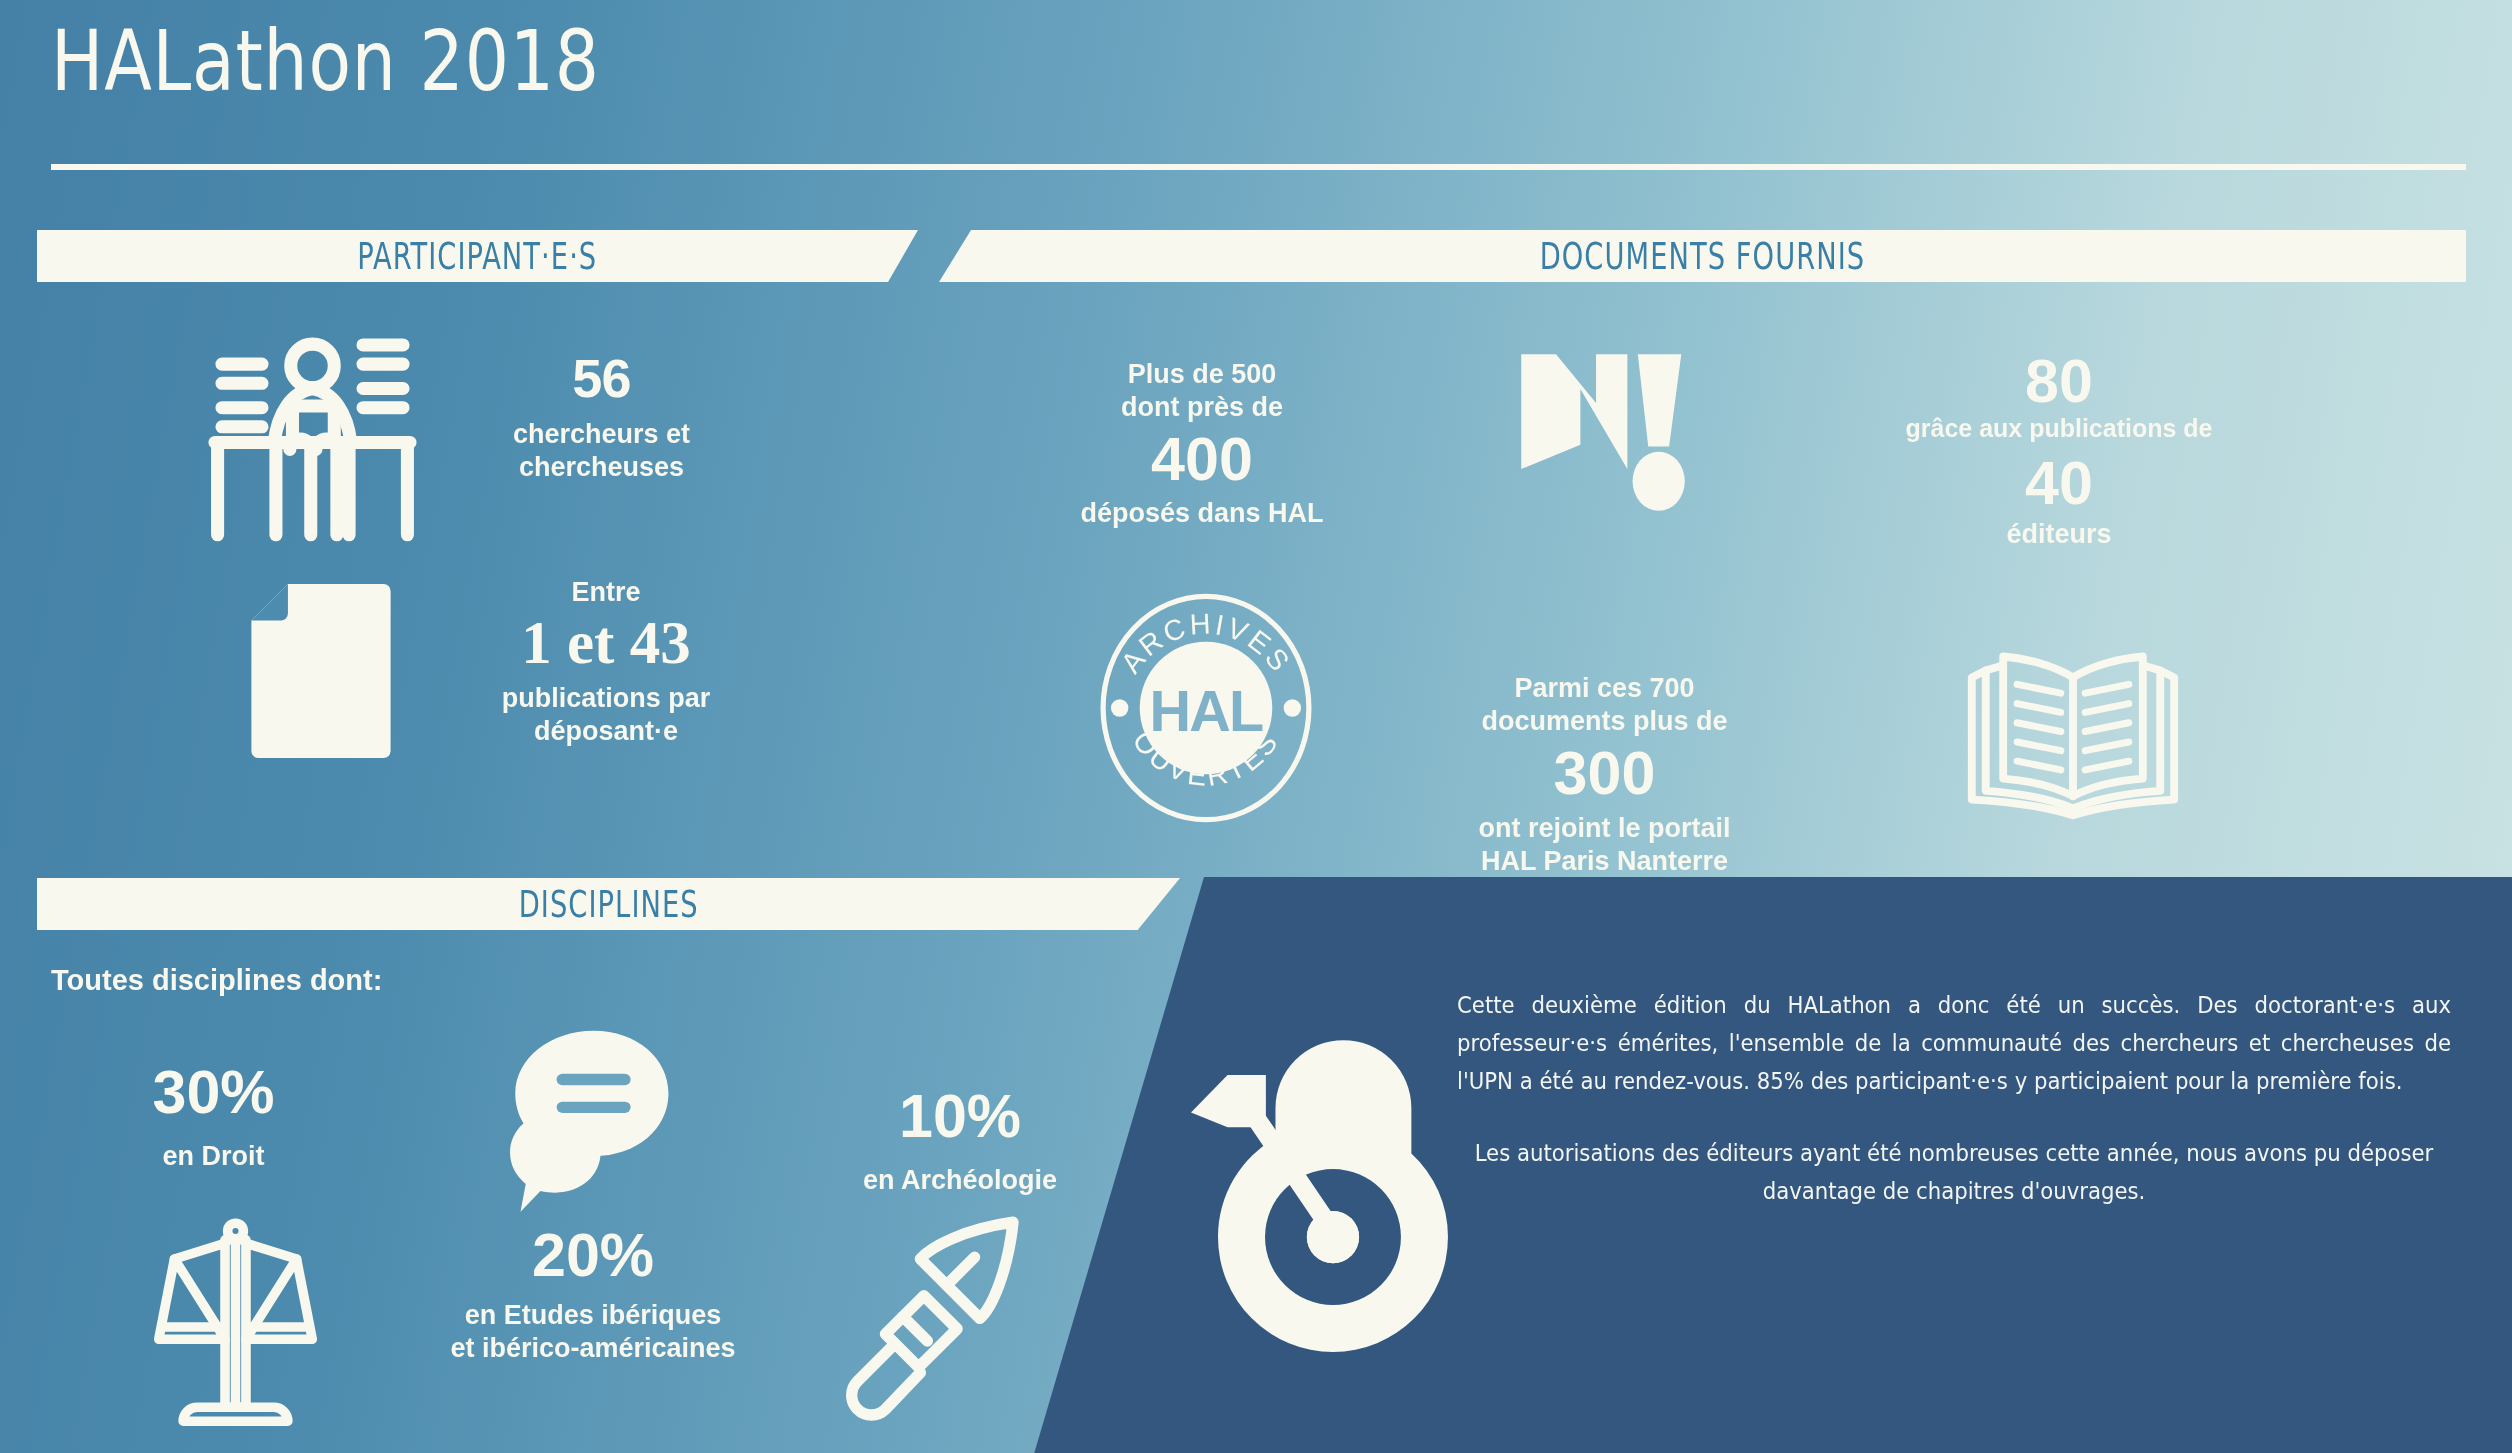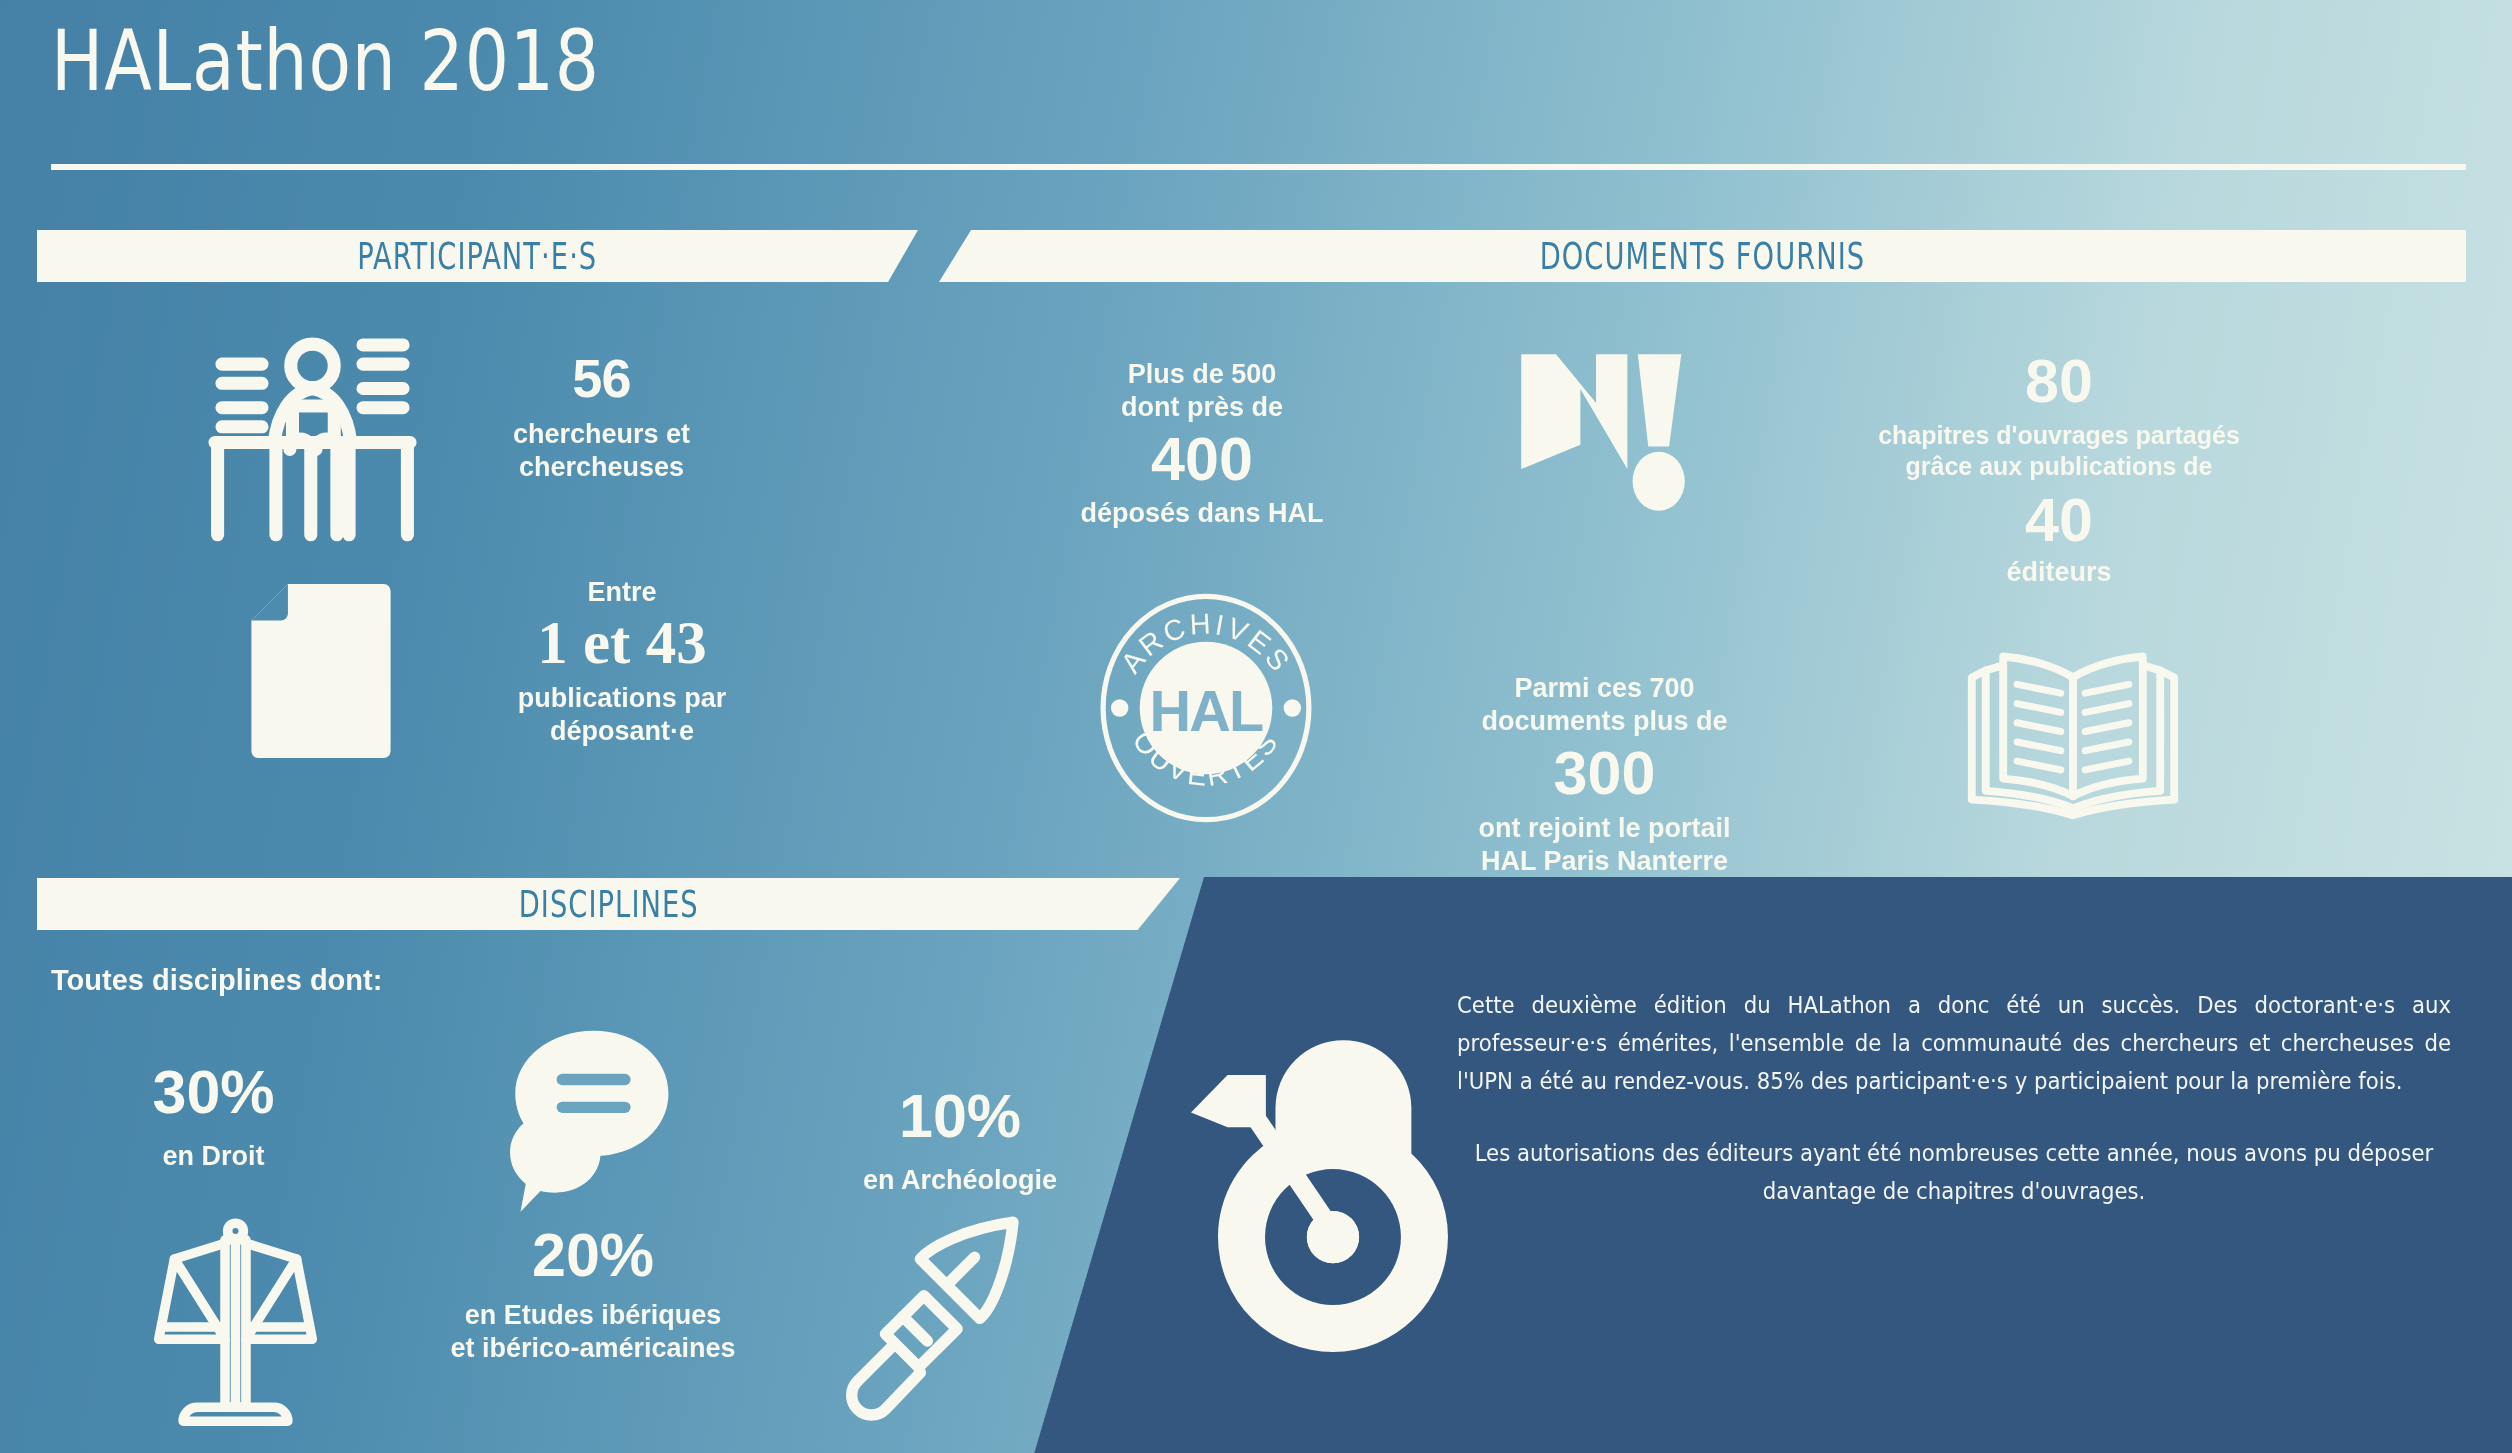--- a/index.html
+++ b/index.html
@@ -108,21 +108,21 @@
       <path class="f" d="M42 0 H152 a8 8 0 0 1 8 8 V192 a8 8 0 0 1 -8 8 H8 a8 8 0 0 1 -8 -8 V42 Z"></path>
       <path d="M42 0 L0 42 H34 a8 8 0 0 0 8 -8 Z" fill="#4d8cae"></path>
       <g class="s" stroke-width="11" stroke="#4d8cae">
         <path d="M72 56 H130"></path>
         <path d="M38 88 H130"></path>
         <path d="M38 120 H130"></path>
         <path d="M38 152 H130"></path>
       </g>
     </svg>
   </div>
-  <div class="stat" style="left:452px;top:576px;width:340px;">
+  <div class="stat" style="left:436px;top:576px;width:340px;">
     <div class="lbl">Entre</div>
     <div class="num-lg" style="margin:1.7px 0 7px;font-family:Liberation Serif, serif;">1 et 43</div>
     <div class="lbl">publications par</div>
     <div class="lbl">déposant·e</div>
   </div>
 
   <div class="stat" style="left:1019px;top:358px;width:366px;">
     <div class="lbl">Plus de 500</div>
     <div class="lbl">dont près de</div>
     <div class="num-lg" style="margin:3.5px 0 5.2px;">400</div>
@@ -159,21 +159,20 @@
   <div class="stat" style="left:1404px;top:672px;width:401px;">
     <div class="lbl">Parmi ces 700</div>
     <div class="lbl">documents plus de</div>
     <div class="num-lg" style="margin:3.5px 0 7px;">300</div>
     <div class="lbl">ont rejoint le portail</div>
     <div class="lbl">HAL Paris Nanterre</div>
   </div>
 
   <div class="stat" style="left:1771px;top:349px;width:576px;">
     <div class="num-lg">80</div>
-    <div class="lbl-sm" style="margin-top:7px;">chapitres d'ouvrages partagés</div>
     <div class="lbl-sm">grâce aux publications de</div>
     <div class="num-lg" style="margin:7px 0 3.5px;">40</div>
     <div class="lbl">éditeurs</div>
   </div>
   <div class="icon" style="left:1963px;top:646px;">
     <svg width="220" height="171" viewBox="0 0 252 196">
       <g class="s" stroke-width="9">
         <path d="M126 36 C103 22 72 14 46 12 L46 152 C72 154 103 160 126 172"></path>
         <path d="M126 36 C149 22 180 14 206 12 L206 152 C180 154 149 160 126 172"></path>
         <path d="M126 36 L126 172"></path>

